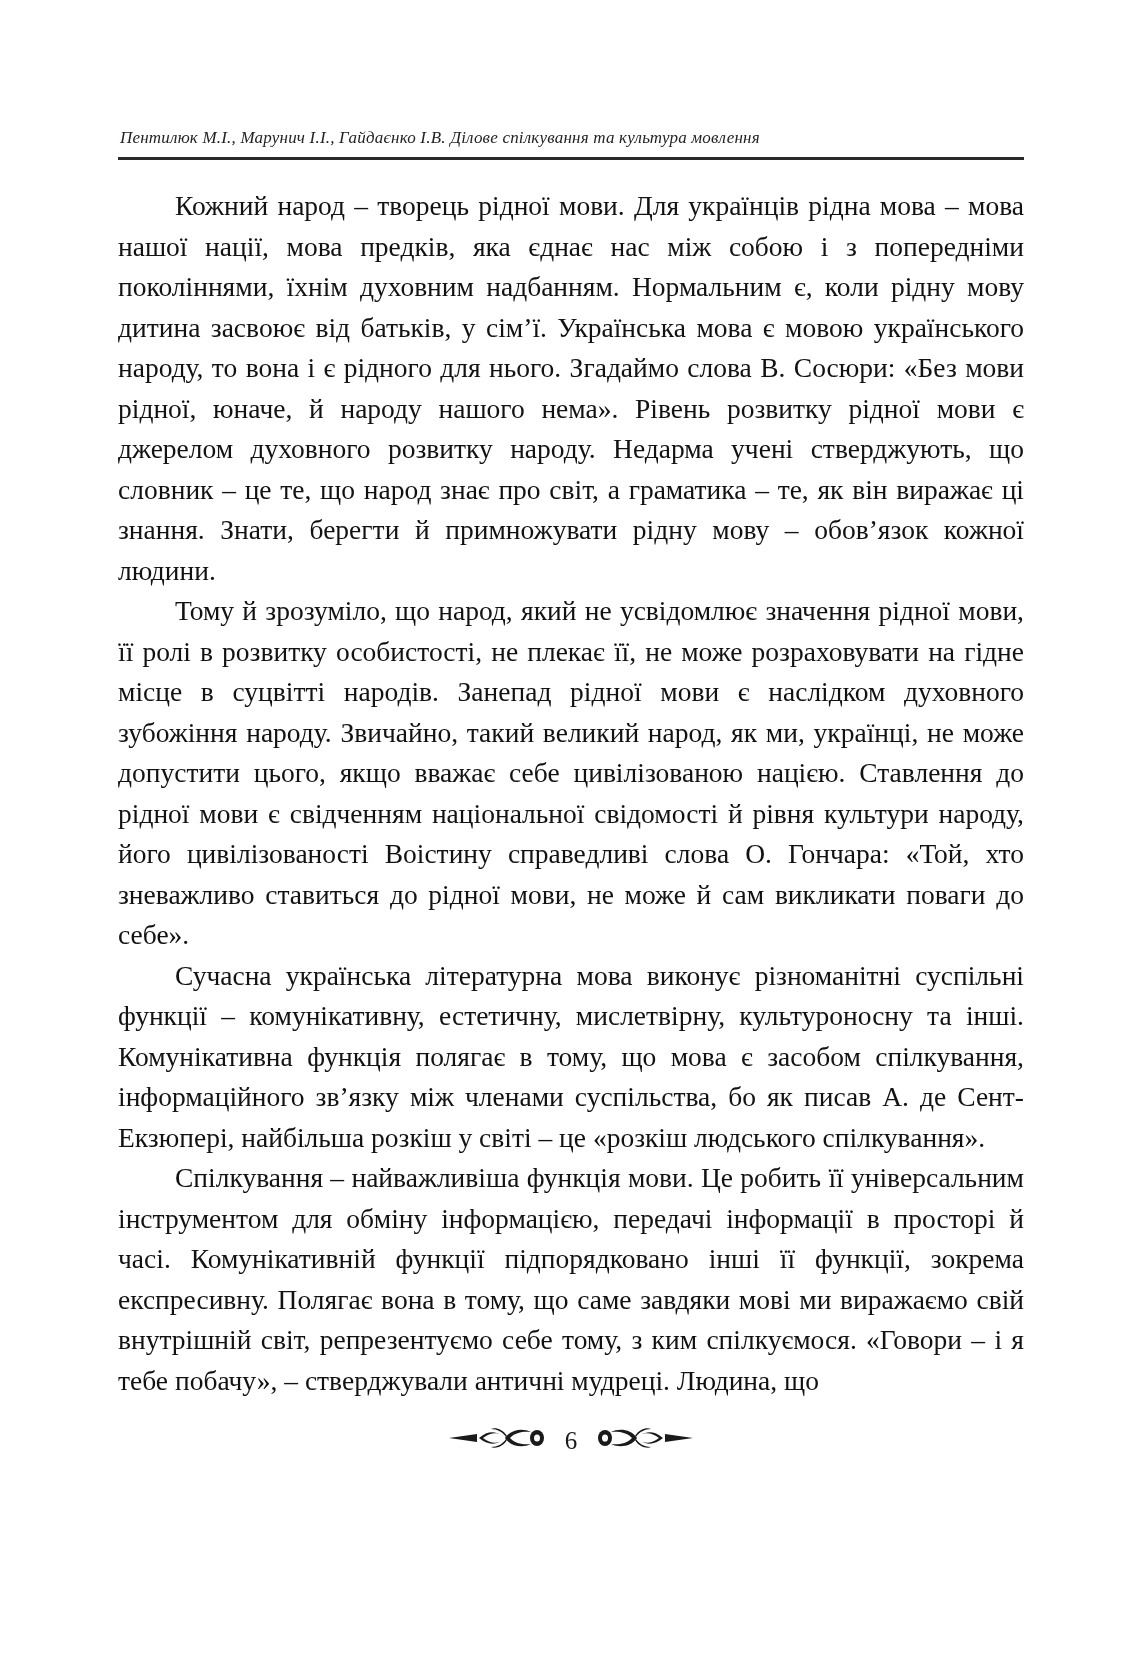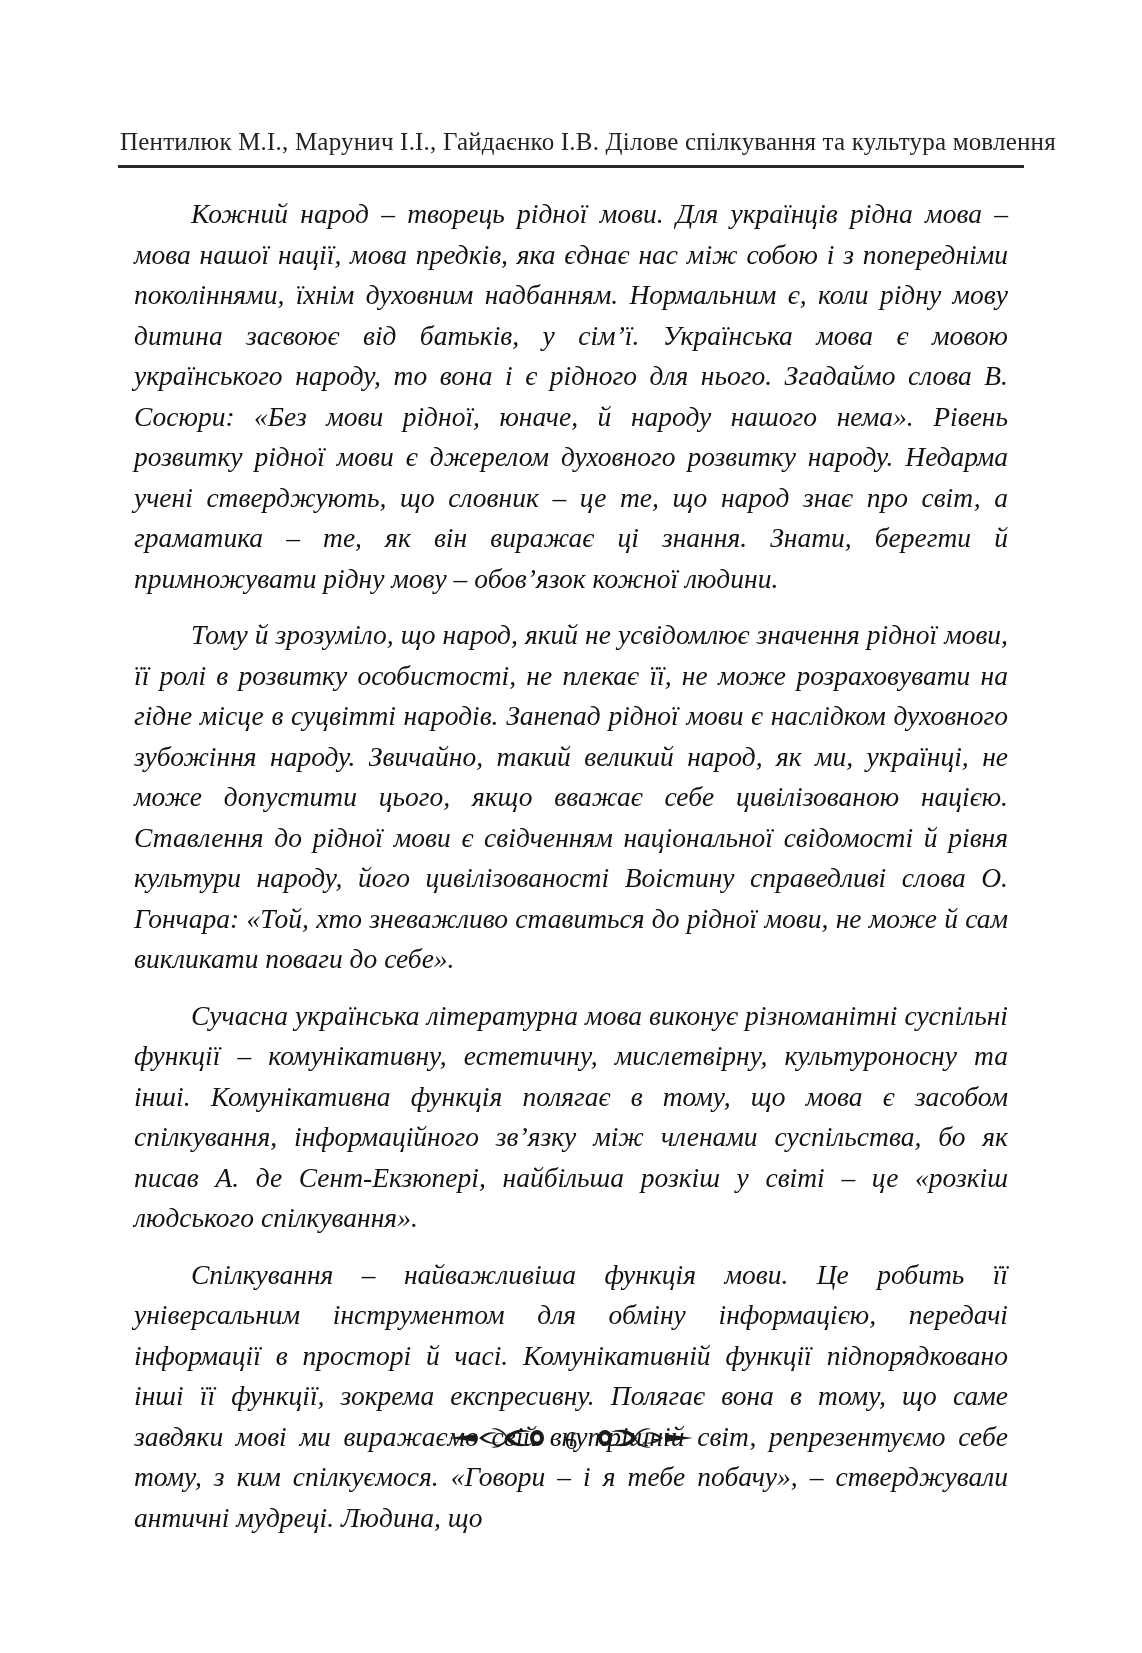--- a/index.html
+++ b/index.html
@@ -19,21 +19,22 @@
     overflow: hidden;
   }
   .content {
     position: absolute;
     left: 118px;
     top: 128px;
     width: 906px;
   }
   .running-head {
     font-family: "Liberation Serif", serif;
-    font-size: 25px;
+    font-style: italic;
+    font-size: 17px;
     letter-spacing: 0.2px;
     color: #232323;
     white-space: nowrap;
     padding-left: 2px;
   }
   .head-rule {
     margin-top: 9px;
     height: 3px;
     background: #2a2a2a;
     width: 100%;
@@ -41,23 +42,22 @@
   .body-text {
     margin-top: 26px;
     font-size: 27.5px;
     line-height: 40.5px;
     text-align: justify;
     text-justify: inter-word;
     color: #121212;
     hyphens: manual;
   }
   .body-text p {
-    margin: 16px;
+    margin: 0;
     text-indent: 57px;
-    font-style: italic;
   }
   .footer {
     position: absolute;
     left: 0;
     right: 0;
     bottom: 196px;
     display: flex;
     align-items: center;
     justify-content: center;
     gap: 18px;

